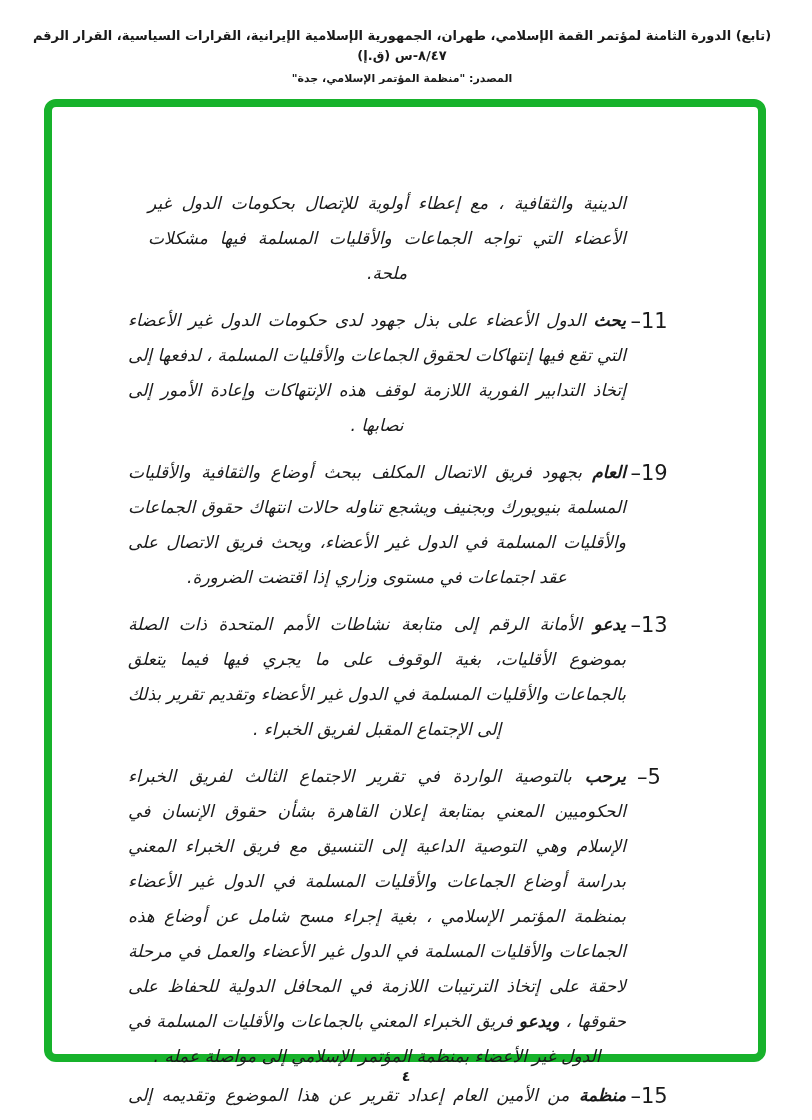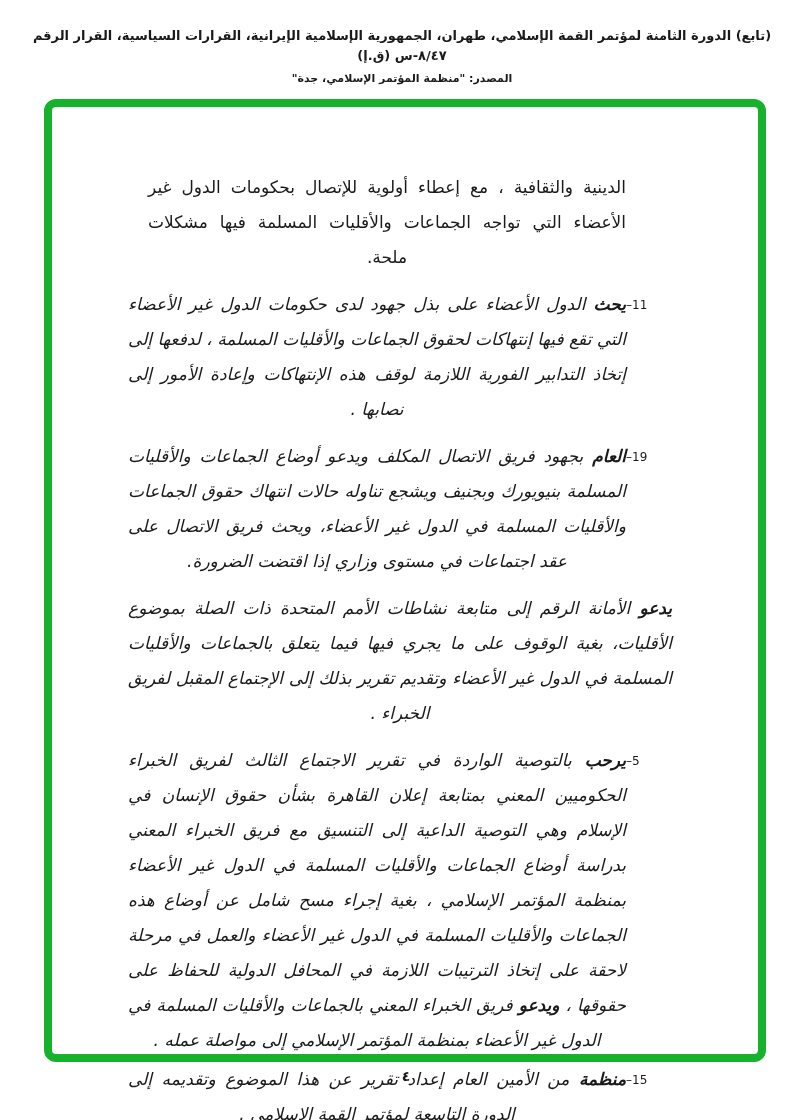--- a/index.html
+++ b/index.html
@@ -18,26 +18,26 @@
     box-sizing:border-box;border:8px solid #17b22b;border-radius:12px;
     background:transparent;
   }
   .content{
     position:absolute;top:170px;right:140px;width:544px;
     direction:rtl;font-size:17px;line-height:35px;
   }
   .para{
     text-align:justify;text-align-last:center;margin:0;
   }
-  .intro{margin:0 46px 0 20px;}
+  .intro{margin:16px 46px 0 20px;font-style:italic;}
   .item{display:flex;margin-top:12px;}
   .item.tight{margin-top:4px;}
   .marker{
-    flex:0 0 46px;width:46px;direction:ltr;text-align:left;
-    font-size:12px;padding-top:1px;white-space:nowrap;
+    flex:0 0 46px;width:46px;direction:ltr;text-align:center;
+    font-size:21px;padding-top:1px;white-space:nowrap;
   }
   .item-body{flex:1 1 auto;min-width:0;font-style:italic;}
   .lead{font-weight:bold;}
   .page-number{
     position:absolute;top:1068px;left:0;right:0;text-align:center;
     font-size:14px;font-weight:bold;
   }
 </style>
 </head>
 <body>
@@ -53,24 +53,25 @@
 
   <p class="para intro">الدينية والثقافية ، مع إعطاء أولوية للإتصال بحكومات الدول غير الأعضاء التي تواجه الجماعات والأقليات المسلمة فيها  مشكلات ملحة.</p>
 
   <div class="item">
     <span class="marker">–11</span>
     <p class="para item-body"><span class="lead">يحث</span><span> الدول الأعضاء على بذل جهود لدى حكومات الدول غير الأعضاء التي تقع فيها إنتهاكات لحقوق الجماعات والأقليات المسلمة ، لدفعها إلى إتخاذ التدابير الفورية اللازمة لوقف هذه الإنتهاكات وإعادة الأمور إلى نصابها .</span></p>
   </div>
 
   <div class="item">
     <span class="marker">–19</span>
-    <p class="para item-body"><span class="lead">العام</span><span> بجهود فريق الاتصال المكلف ويدعو أوضاع الجماعات والأقليات المسلمة بنيويورك وبجنيف ويشجع تناوله حالات انتهاك حقوق الجماعات والأقليات المسلمة في الدول غير الأعضاء، ويحث فريق الاتصال على عقد اجتماعات في مستوى وزاري إذا اقتضت الضرورة.</span></p>
+    <p class="para item-body"><span class="lead">العام</span><span> بجهود فريق الاتصال المكلف ببحث أوضاع والثقافية والأقليات المسلمة بنيويورك وبجنيف ويشجع تناوله حالات انتهاك حقوق الجماعات والأقليات المسلمة في الدول غير الأعضاء، ويحث فريق الاتصال على عقد اجتماعات في مستوى وزاري إذا اقتضت الضرورة.</span></p>
   </div>
 
   <div class="item">
+    <span class="marker">–13</span>
     <p class="para item-body"><span class="lead">يدعو</span><span> الأمانة الرقم إلى متابعة نشاطات الأمم المتحدة ذات الصلة بموضوع الأقليات، بغية الوقوف على ما يجري فيها فيما يتعلق بالجماعات والأقليات المسلمة في الدول غير الأعضاء وتقديم تقرير بذلك إلى الإجتماع المقبل لفريق الخبراء .</span></p>
   </div>
 
   <div class="item">
     <span class="marker">–5</span>
     <p class="para item-body"><span class="lead">يرحب</span><span> بالتوصية الواردة في تقرير الاجتماع الثالث لفريق الخبراء الحكوميين المعني بمتابعة إعلان القاهرة بشأن حقوق الإنسان في الإسلام وهي التوصية الداعية إلى التنسيق مع فريق الخبراء المعني بدراسة أوضاع الجماعات والأقليات المسلمة في الدول غير الأعضاء بمنظمة المؤتمر الإسلامي ، بغية إجراء مسح شامل عن أوضاع هذه الجماعات والأقليات المسلمة في الدول غير الأعضاء والعمل في مرحلة لاحقة على إتخاذ الترتيبات اللازمة في المحافل الدولية للحفاظ على حقوقها ، </span><span class="lead">ويدعو</span><span> فريق الخبراء المعني بالجماعات والأقليات المسلمة في الدول غير الأعضاء بمنظمة المؤتمر الإسلامي إلى مواصلة عمله .</span></p>
   </div>
 
   <div class="item tight">
     <span class="marker">–15</span>

